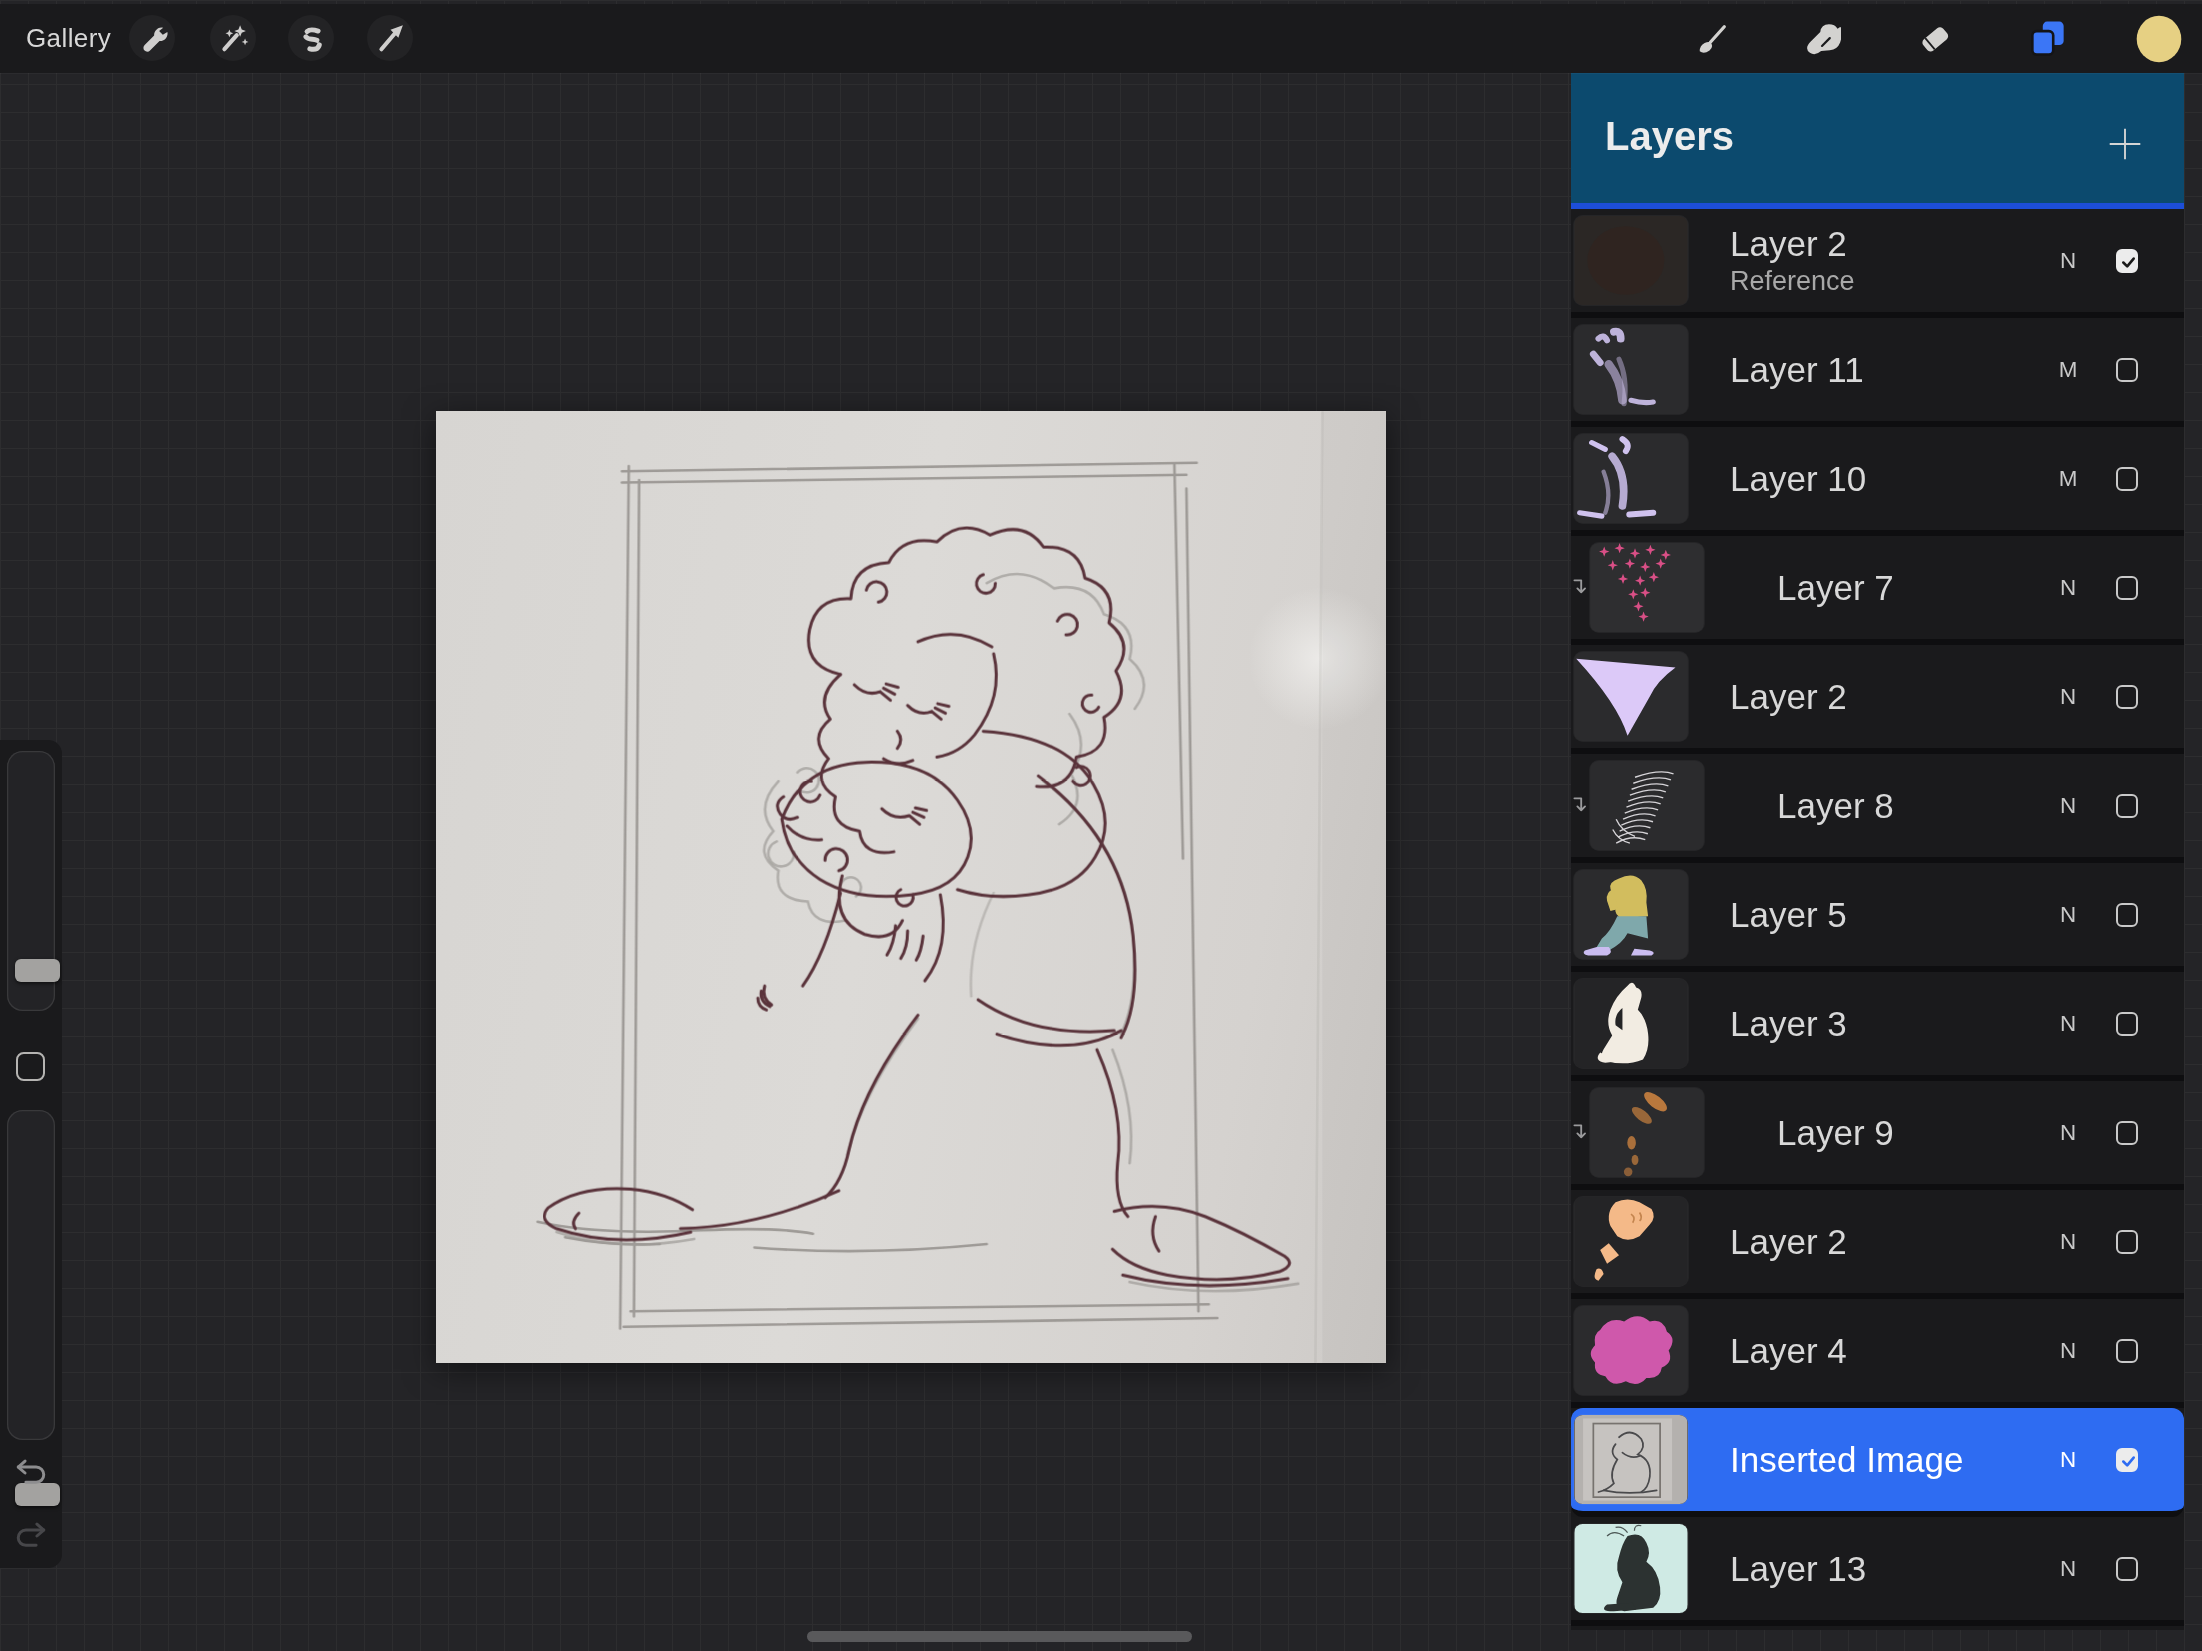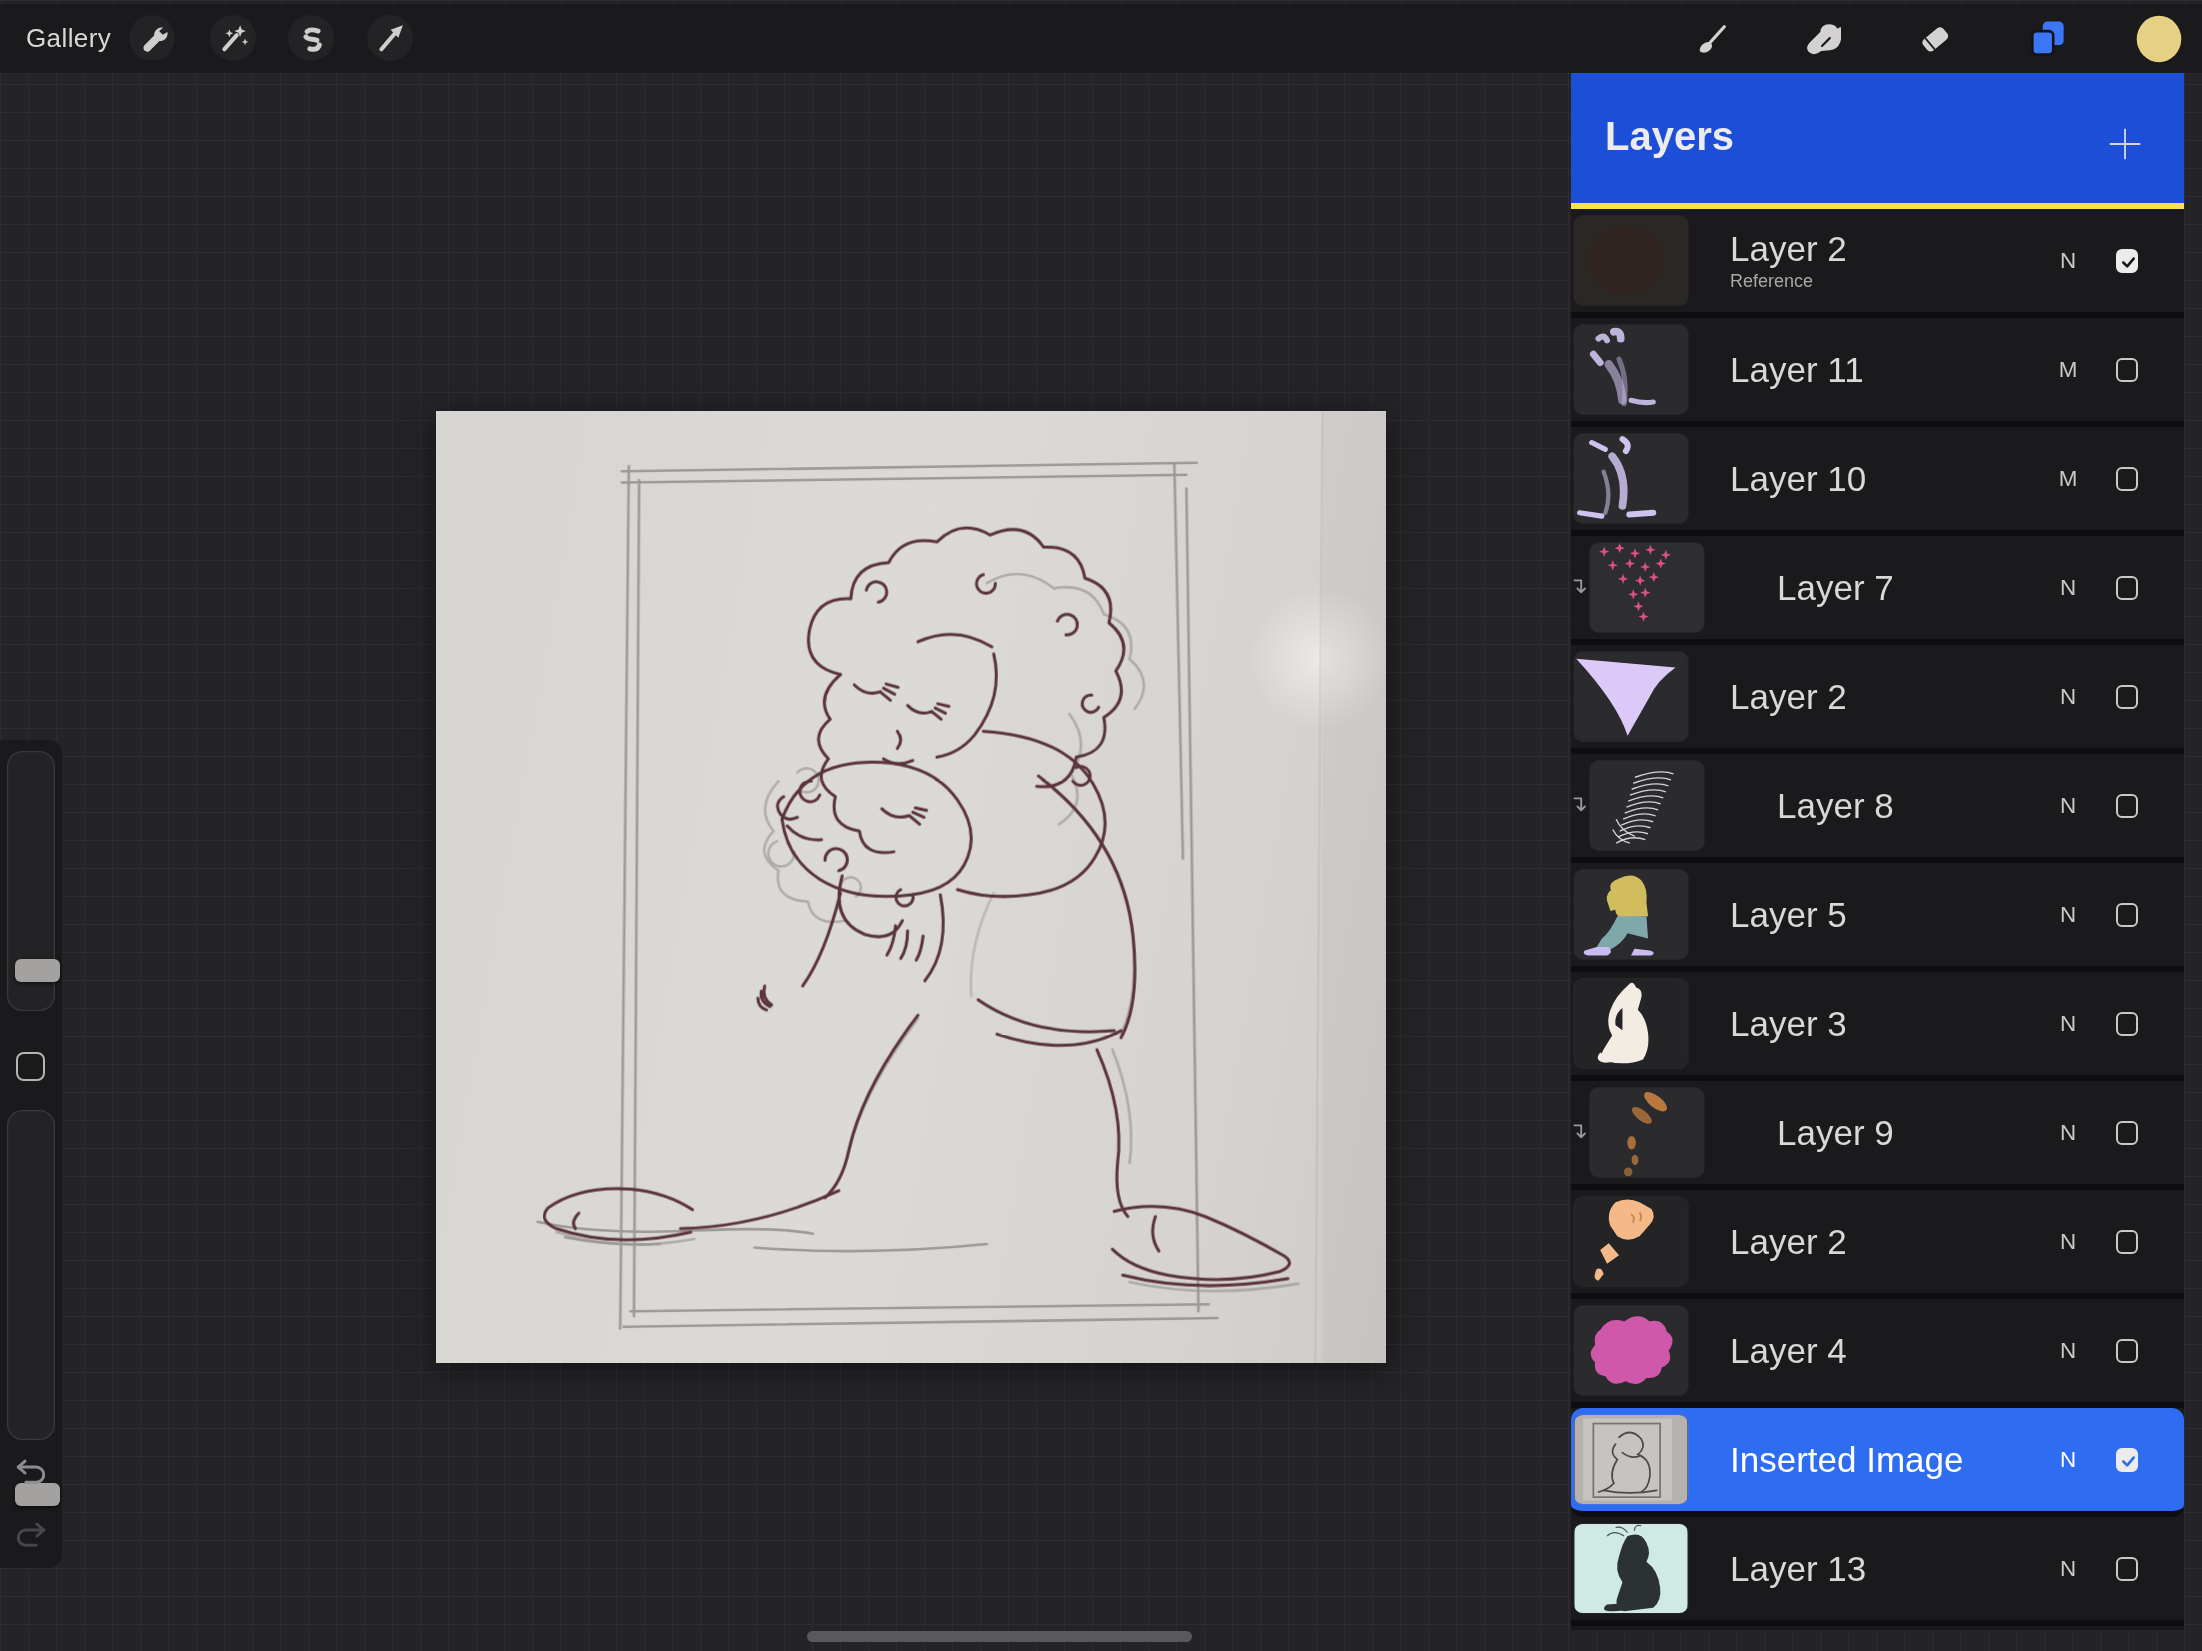--- a/index.html
+++ b/index.html
@@ -13,36 +13,36 @@
   .topbar{position:absolute;left:0;top:4px;width:2203px;height:69px;background:#1a1a1c;
     box-shadow:0 0.9px 0 rgba(255,255,255,0.04);z-index:30;}
   .gallery{position:absolute;left:26px;top:0;height:69px;display:flex;align-items:center;
     color:#d8d8d8;font-size:26px;letter-spacing:0.4px;cursor:default;}
   .tool-circle{position:absolute;top:11.2px;width:46px;height:46px;border-radius:50%;
     background:#232325;display:flex;align-items:center;justify-content:center;}
   .tool-plain{position:absolute;top:11.2px;width:48px;height:48px;display:flex;align-items:center;justify-content:center;}
   .tool-circle svg,.tool-plain svg{display:block;}
   
   .panel{position:absolute;left:1571px;top:69px;width:613px;height:1561px;background:#19191b;z-index:20;}
-  .panel-header{position:relative;height:134px;background:#1d4ed8;border-bottom:6px solid #fde047;}
+  .panel-header{position:relative;height:134px;background:#0c4a6e;border-bottom:6px solid #1d4ed8;}
   .panel-title{position:absolute;left:34px;top:50%;transform:translateY(-50%);
     color:#ececec;font-size:40px;font-weight:bold;}
   .add-btn{position:absolute;left:523px;top:52px;width:62px;height:48px;display:flex;
     align-items:center;justify-content:center;}
   .layer-row{position:relative;height:103px;background:#1a1a1c;border-bottom:6px solid #0e0e10;}
   .layer-row.selected{background:#2e6cf2;border-radius:12px;border-bottom-color:#0e0e10;}
   .thumb{position:absolute;left:3.4px;top:6.9px;width:114px;height:89px;border-radius:8.6px;
     overflow:hidden;background:#2b2b2d;box-shadow:0 0 0 0.9px rgba(255,255,255,0.05);}
   .layer-row.clipped .thumb{left:19px;}
   .clip-arrow{position:absolute;left:0px;top:50%;transform:translateY(-50%);width:17px;height:20.6px;}
   .name-wrap{position:absolute;left:159px;top:0;height:103px;display:flex;flex-direction:column;
     justify-content:center;gap:6.9px;}
   .layer-row.clipped .name-wrap{left:175px;margin-left:31px;}
   .layer-name{color:#d8d8d8;font-size:35px;line-height:1;}
-  .layer-sub{color:#a8a8a8;font-size:18px;line-height:1;}
+  .layer-sub{color:#a8a8a8;font-size:27px;line-height:1;}
   .layer-row.selected .layer-name{color:#ffffff;}
   .blend{position:absolute;left:478px;top:0;width:38px;height:103px;display:flex;
     align-items:center;justify-content:center;color:#c9c9c9;font-size:22.4px;}
   .layer-row.selected .blend{color:#ffffff;}
   .checkbox{position:absolute;left:545px;top:40px;width:22.4px;height:24px;border-radius:6px;
     border:2.2px solid #c9c9c9;box-sizing:border-box;}
   .checkbox.checked{background:#ececec;border-color:#ececec;}
   .checkbox svg{position:absolute;left:0.9px;top:1.7px;}
   
   .side{position:absolute;left:0;top:740px;width:62px;height:828px;background:#1a1a1c;

